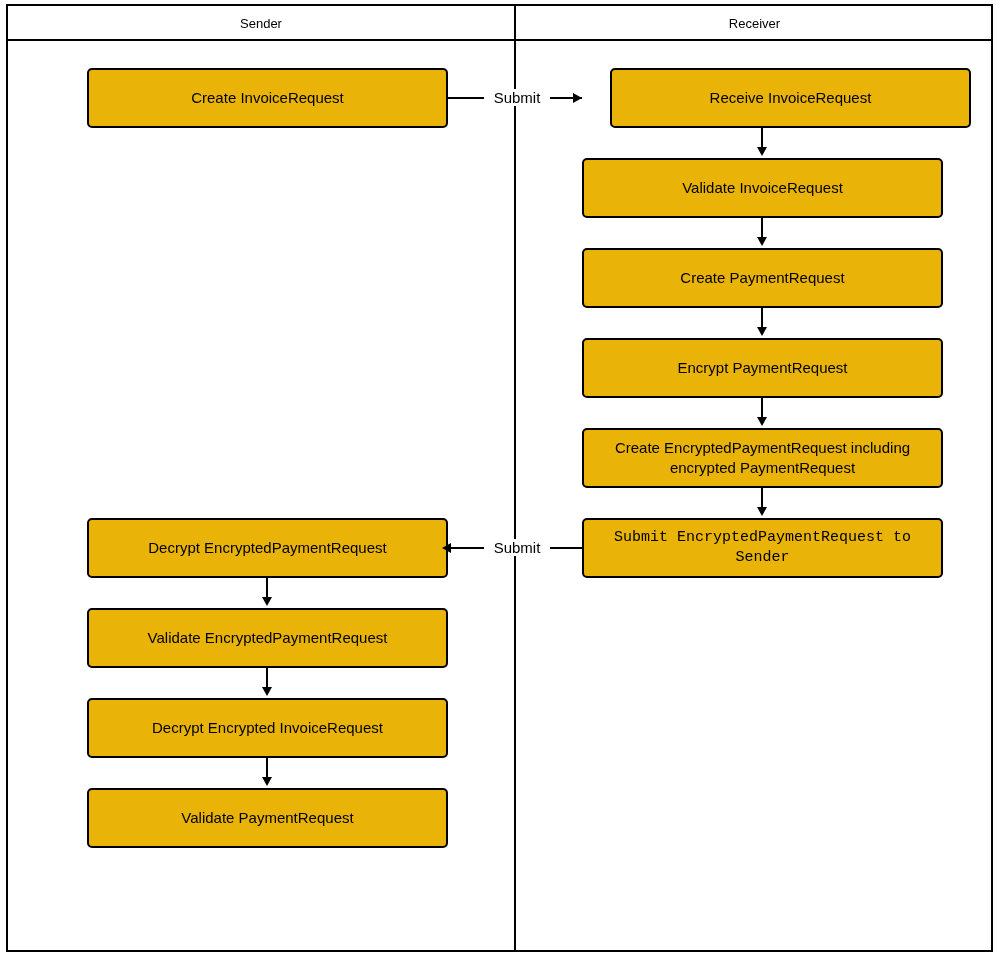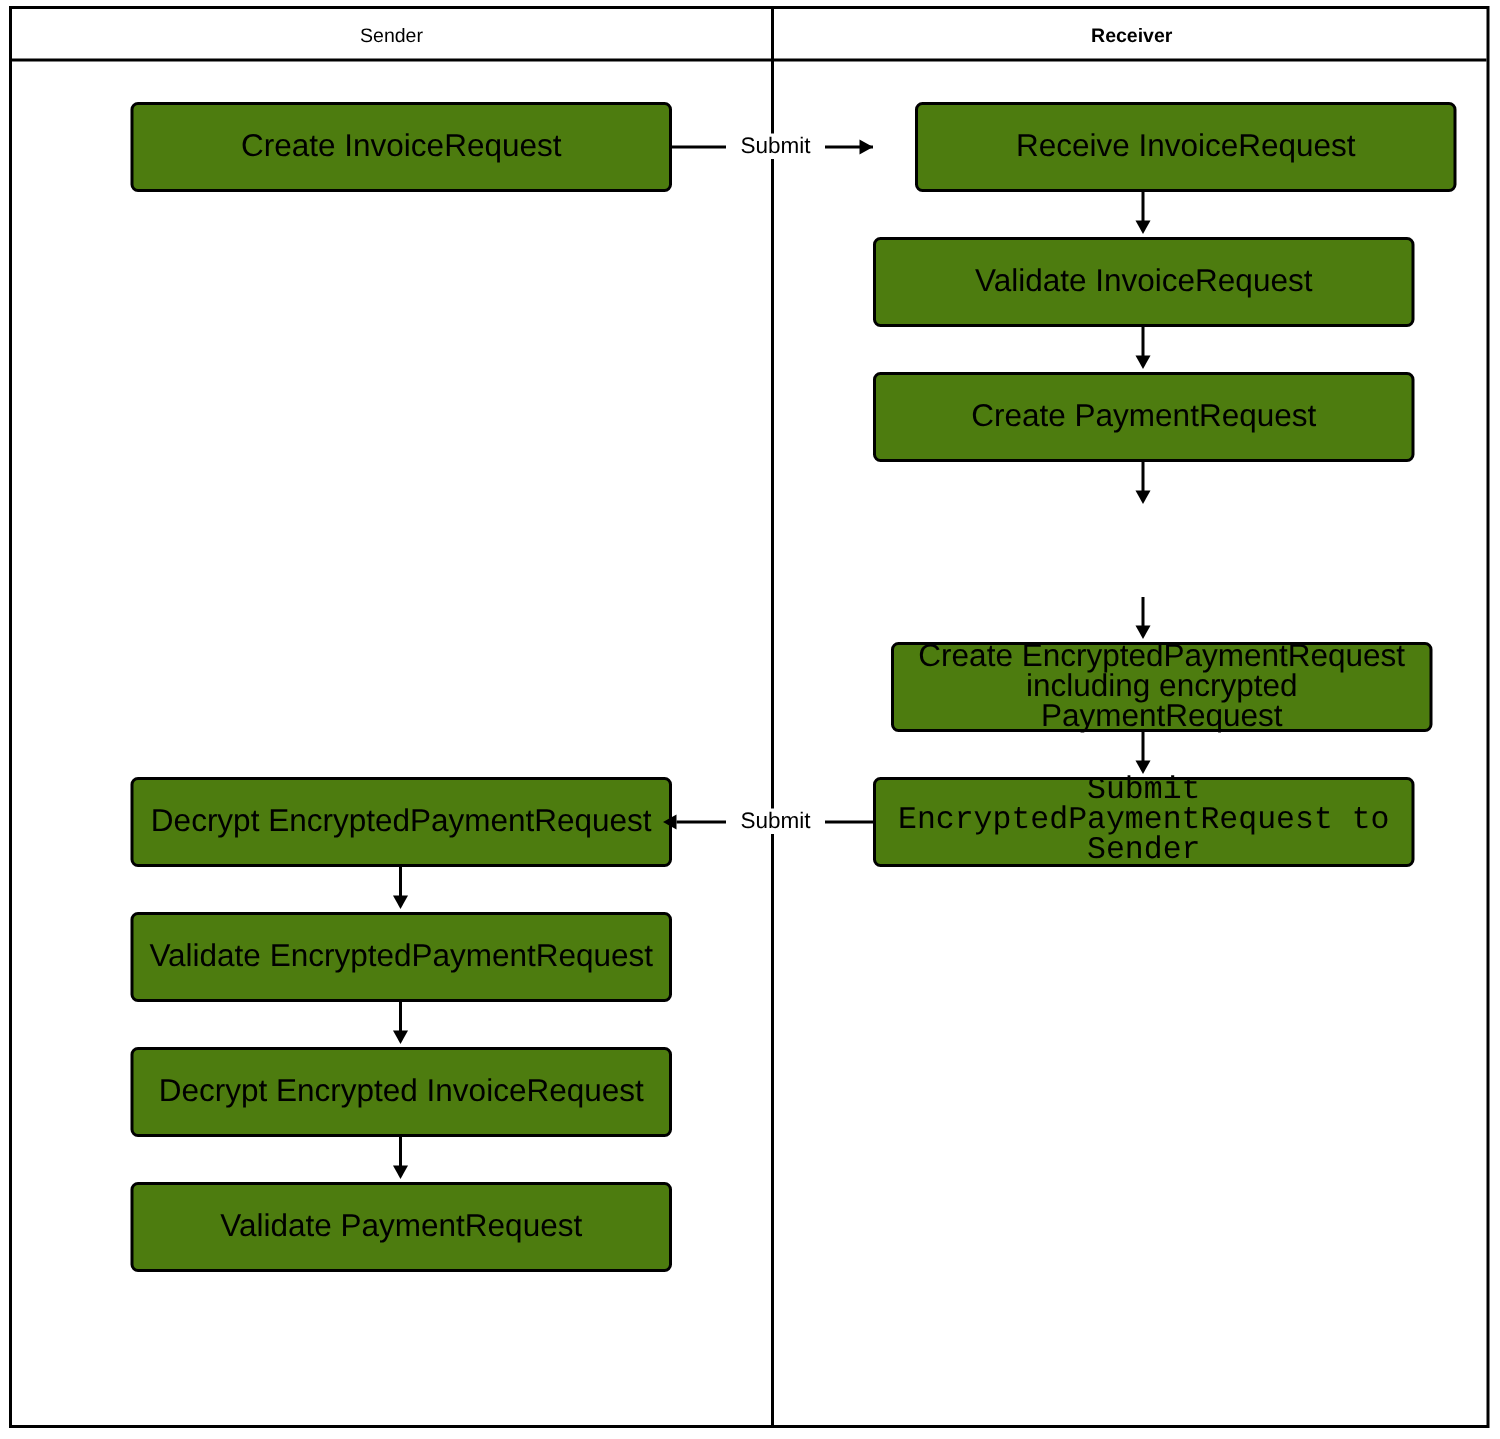--- a/index.html
+++ b/index.html
@@ -47,44 +47,44 @@
     position: absolute;
     top: 0;
     height: 35px;
     line-height: 35px;
     text-align: center;
     font-size: 13px;
     color: #000000;
     box-sizing: border-box;
   }
   .lane-header.sender   { left: 0px;   width: 506px; }
-  .lane-header.receiver { left: 508px; width: 477px; font-weight: bold; }
+  .lane-header.receiver { left: 508px; width: 477px; }
 
   
   .lane-divider {
     position: absolute;
     top: 0;
     left: 506px;
     width: 2px;
     height: 944px;
     background: #000000;
   }
 
   
   .node {
     position: absolute;
     box-sizing: border-box;
     border: 2px solid #000000;
     border-radius: 5px;
-    background: #4d7c0f;
+    background: #eab308;
     display: flex;
     align-items: center;
     justify-content: center;
     text-align: center;
-    font-size: 21px;
+    font-size: 15px;
     line-height: 20px;
     color: #000000;
     padding: 2px 8px;
   }
   .node.left  { left: 79px;  width: 361px; }
   .node.right { left: 574px; width: 361px; }
   .node.h60   { height: 60px; }
 
   
   .v-conn {
@@ -157,22 +157,23 @@
     <div class="node left h60" style="top:692px;">Decrypt Encrypted InvoiceRequest</div>
 
     <div class="node left h60" style="top:782px;">Validate PaymentRequest</div>
 
     <div class="node right h60" style="top:62px;margin-left:28px;">Receive InvoiceRequest</div>
 
     <div class="node right h60" style="top:152px;text-align:right;">Validate InvoiceRequest</div>
 
     <div class="node right h60" style="top:242px;">Create PaymentRequest</div>
 
-
-    <div class="node right h60" style="top:422px;margin-left:12px;">Create EncryptedPaymentRequest including encrypted PaymentRequest</div>
+    <div class="node right h60" style="top:332px;">Encrypt PaymentRequest</div>
+
+    <div class="node right h60" style="top:422px;">Create EncryptedPaymentRequest including encrypted PaymentRequest</div>
 
     <div class="node right h60" style="top:512px;font-family:Liberation Mono, monospace;">Submit EncryptedPaymentRequest to Sender</div>
 
     <div class="h-conn" style="left:440px; top:91px; width:134px;"></div>
     <div class="h-arrowhead-right" style="left:565px; top:87px;"></div>
     <div class="edge-label" style="left:476px; top:83px; width:62px;">Submit</div>
 
     <div class="v-conn" style="left:753px; top:122px; height:21px;"></div>
     <div class="v-arrowhead" style="left:749px; top:141px;"></div>
 

